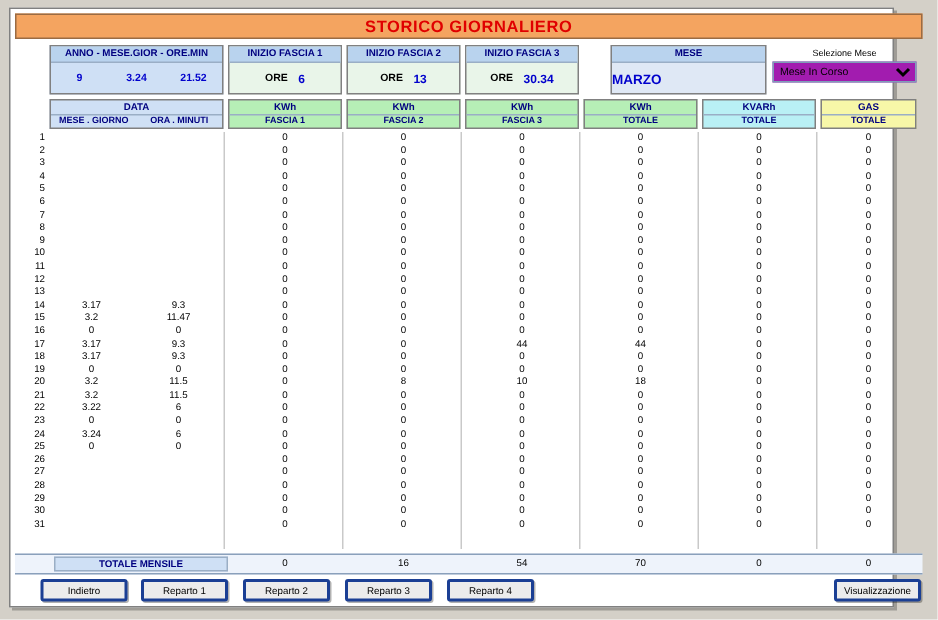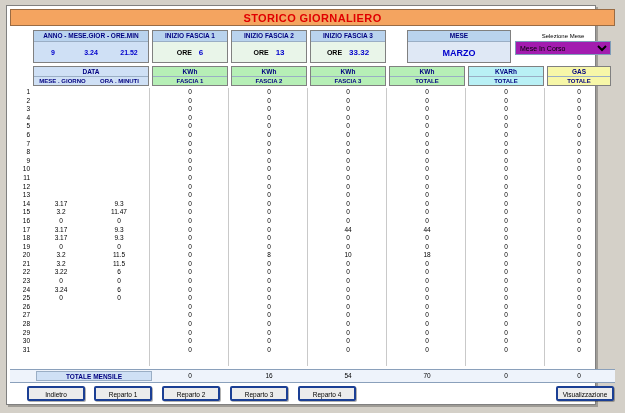--- a/index.html
+++ b/index.html
@@ -46,21 +46,21 @@
   .p-data{left:26px;width:116px;background:#cfe0f5;}
   .p-data .body .cell{flex:1;text-align:center;font-size:7px;font-weight:bold;color:#0000cc;}
   .p-f{width:76px;background:#e9f5e9;}
   .p-f1{left:145px;}
   .p-f2{left:224px;}
   .p-f3{left:303px;}
   .p-f .body{justify-content:center;gap:7px;}
   .p-f .lab{font-size:7px;font-weight:bold;color:#000;}
   .p-f .val{font-size:8px;font-weight:bold;color:#0000cc;}
   .p-mese{left:400px;width:104px;background:#dfe8f5;}
-  .p-mese .body{justify-content:center;}
+  .p-mese .body{justify-content:flex-start;}
   .p-mese .val{font-size:9px;font-weight:bold;color:#0000cc;}
   .sel-wrap{position:absolute;left:508px;top:27px;width:96px;}
   .sel-wrap .sel-lab{font-size:6px;color:#000;text-align:center;margin-bottom:2px;}
   .sel-wrap select{
     width:96px;height:14px;font-size:7px;font-family:"Liberation Sans",sans-serif;
     border:1px solid #7f9db9;background:#a21caf;
   }
   
   .colhdr{
     position:absolute;top:60px;height:20px;
@@ -157,21 +157,21 @@
     <div class="body">
       <div class="lab">ORE</div>
       <div class="val">13</div>
     </div>
   </div>
 
   <div class="panel p-f p-f3">
     <div class="hdr">INIZIO FASCIA 3</div>
     <div class="body">
       <div class="lab">ORE</div>
-      <div class="val">33.32</div>
+      <div class="val">30.34</div>
     </div>
   </div>
 
   <div class="panel p-mese">
     <div class="hdr">MESE</div>
     <div class="body">
       <div class="val">MARZO</div>
     </div>
   </div>
 

